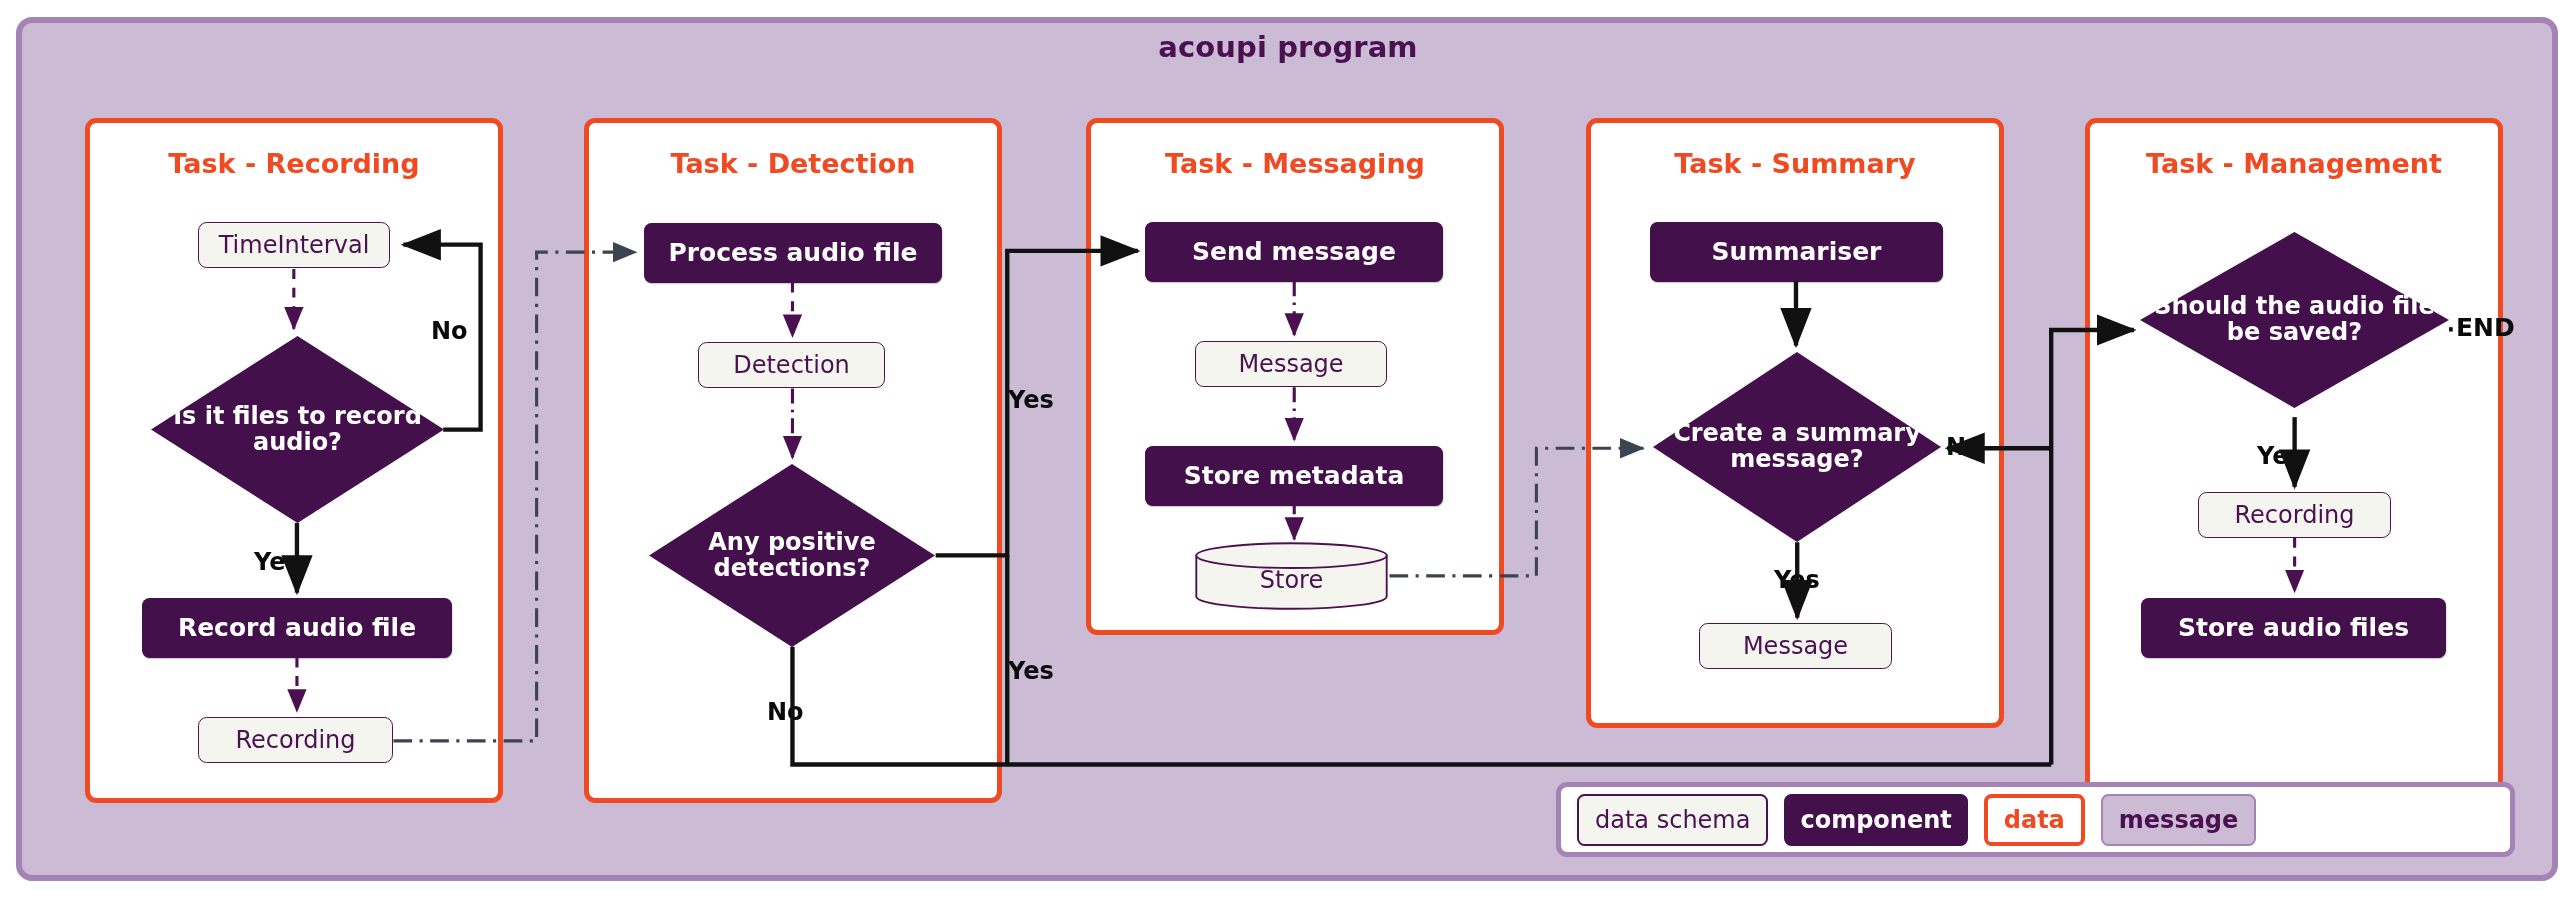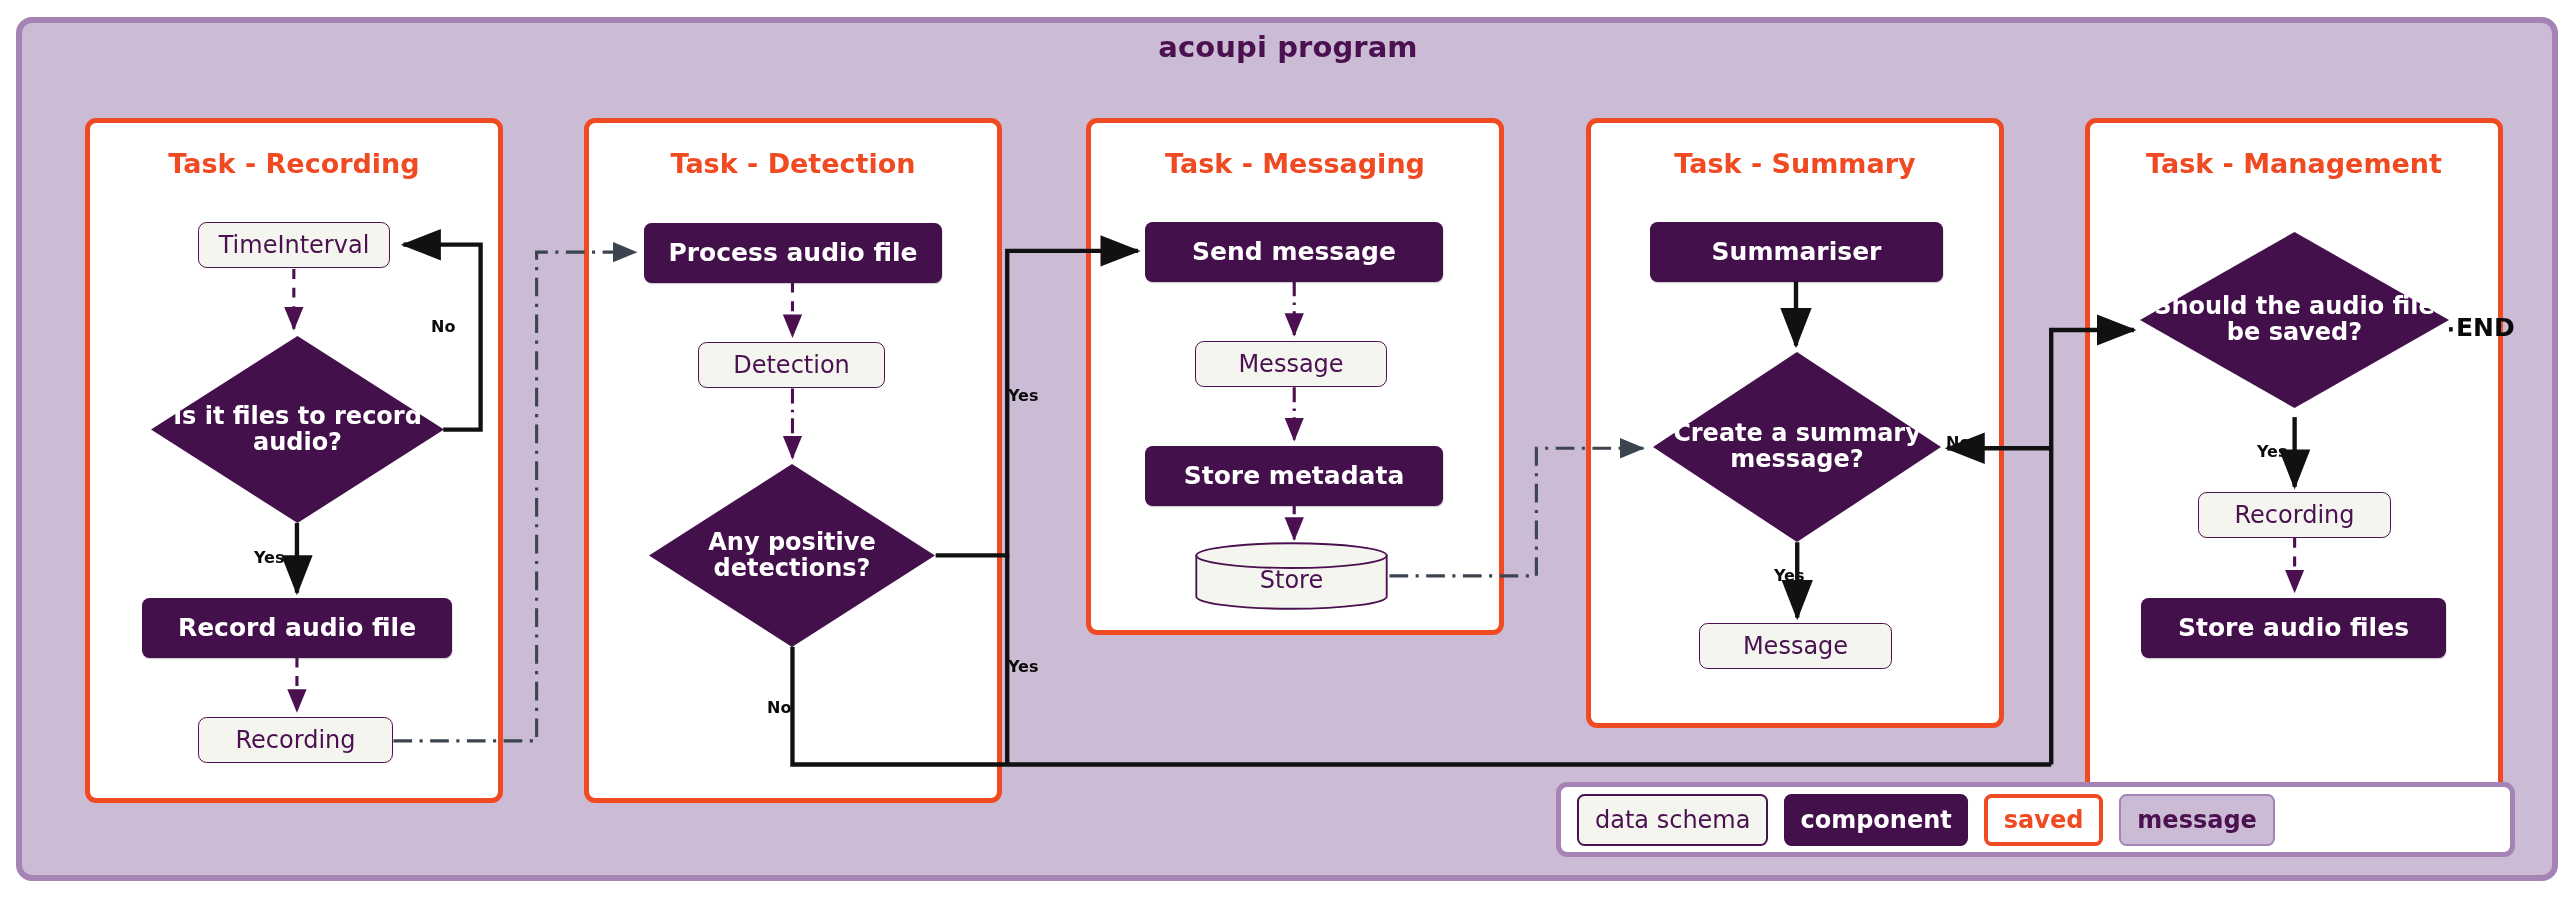--- a/index.html
+++ b/index.html
@@ -59,21 +59,21 @@
   .store-wrap{position:absolute;}
   .store-wrap .slabel{
     position:absolute;left:0;top:0;width:100%;height:100%;
     display:flex;align-items:center;justify-content:center;
     font-size:24px;color:#4A1050;z-index:2;padding-top:8.7px;
     box-sizing:border-box;
   }
 
   
   .elabel{
-    position:absolute;font-size:16px;font-weight:bold;color:#0a0a0a;
+    position:absolute;font-size:24px;font-weight:bold;color:#0a0a0a;
     white-space:nowrap;
   }
   .elabel.end{font-size:25px;}
 
   
   .legend{
     position:absolute;background:#ffffff;border:5px solid #A583B5;
     border-radius:11.2px;box-sizing:border-box;
     display:flex;align-items:center;gap:16px;padding:0 16px;
   }
@@ -155,21 +155,21 @@
     <div class="dtext">Should the audio file be saved?</div>
   </div>
   <div class="node schema" style="left:2198px;top:492px;width:193px;height:46px;">Recording</div>
   <div class="node component" style="left:2141px;top:598px;width:305px;height:60px;">Store audio files</div>
   <div class="elabel end" style="left:2456px;top:313px;">END</div>
   <div class="elabel" style="left:2257px;top:442px;">Yes</div>
 
   <div class="legend" style="left:1556px;top:782px;width:959px;height:75px;">
     <div class="lg lg-schema">data schema</div>
     <div class="lg lg-component">component</div>
-    <div class="lg lg-task">saved</div>
+    <div class="lg lg-task">data</div>
     <div class="lg lg-program">message</div>
   </div>
 
   <svg id="wires" viewBox="0 0 4138 1444">
     <defs>
       <marker id="ah" markerWidth="11" markerHeight="11" refX="8.6" refY="4" orient="auto" markerUnits="strokeWidth">
         <path d="M0,0.4 L9.2,4 L0,7.6 z" fill="#111111"></path>
       </marker>
       <marker id="ahp" markerWidth="9" markerHeight="9" refX="7" refY="3.4" orient="auto" markerUnits="strokeWidth">
         <path d="M0,0.3 L7.6,3.4 L0,6.5 z" fill="#4A1050"></path>

